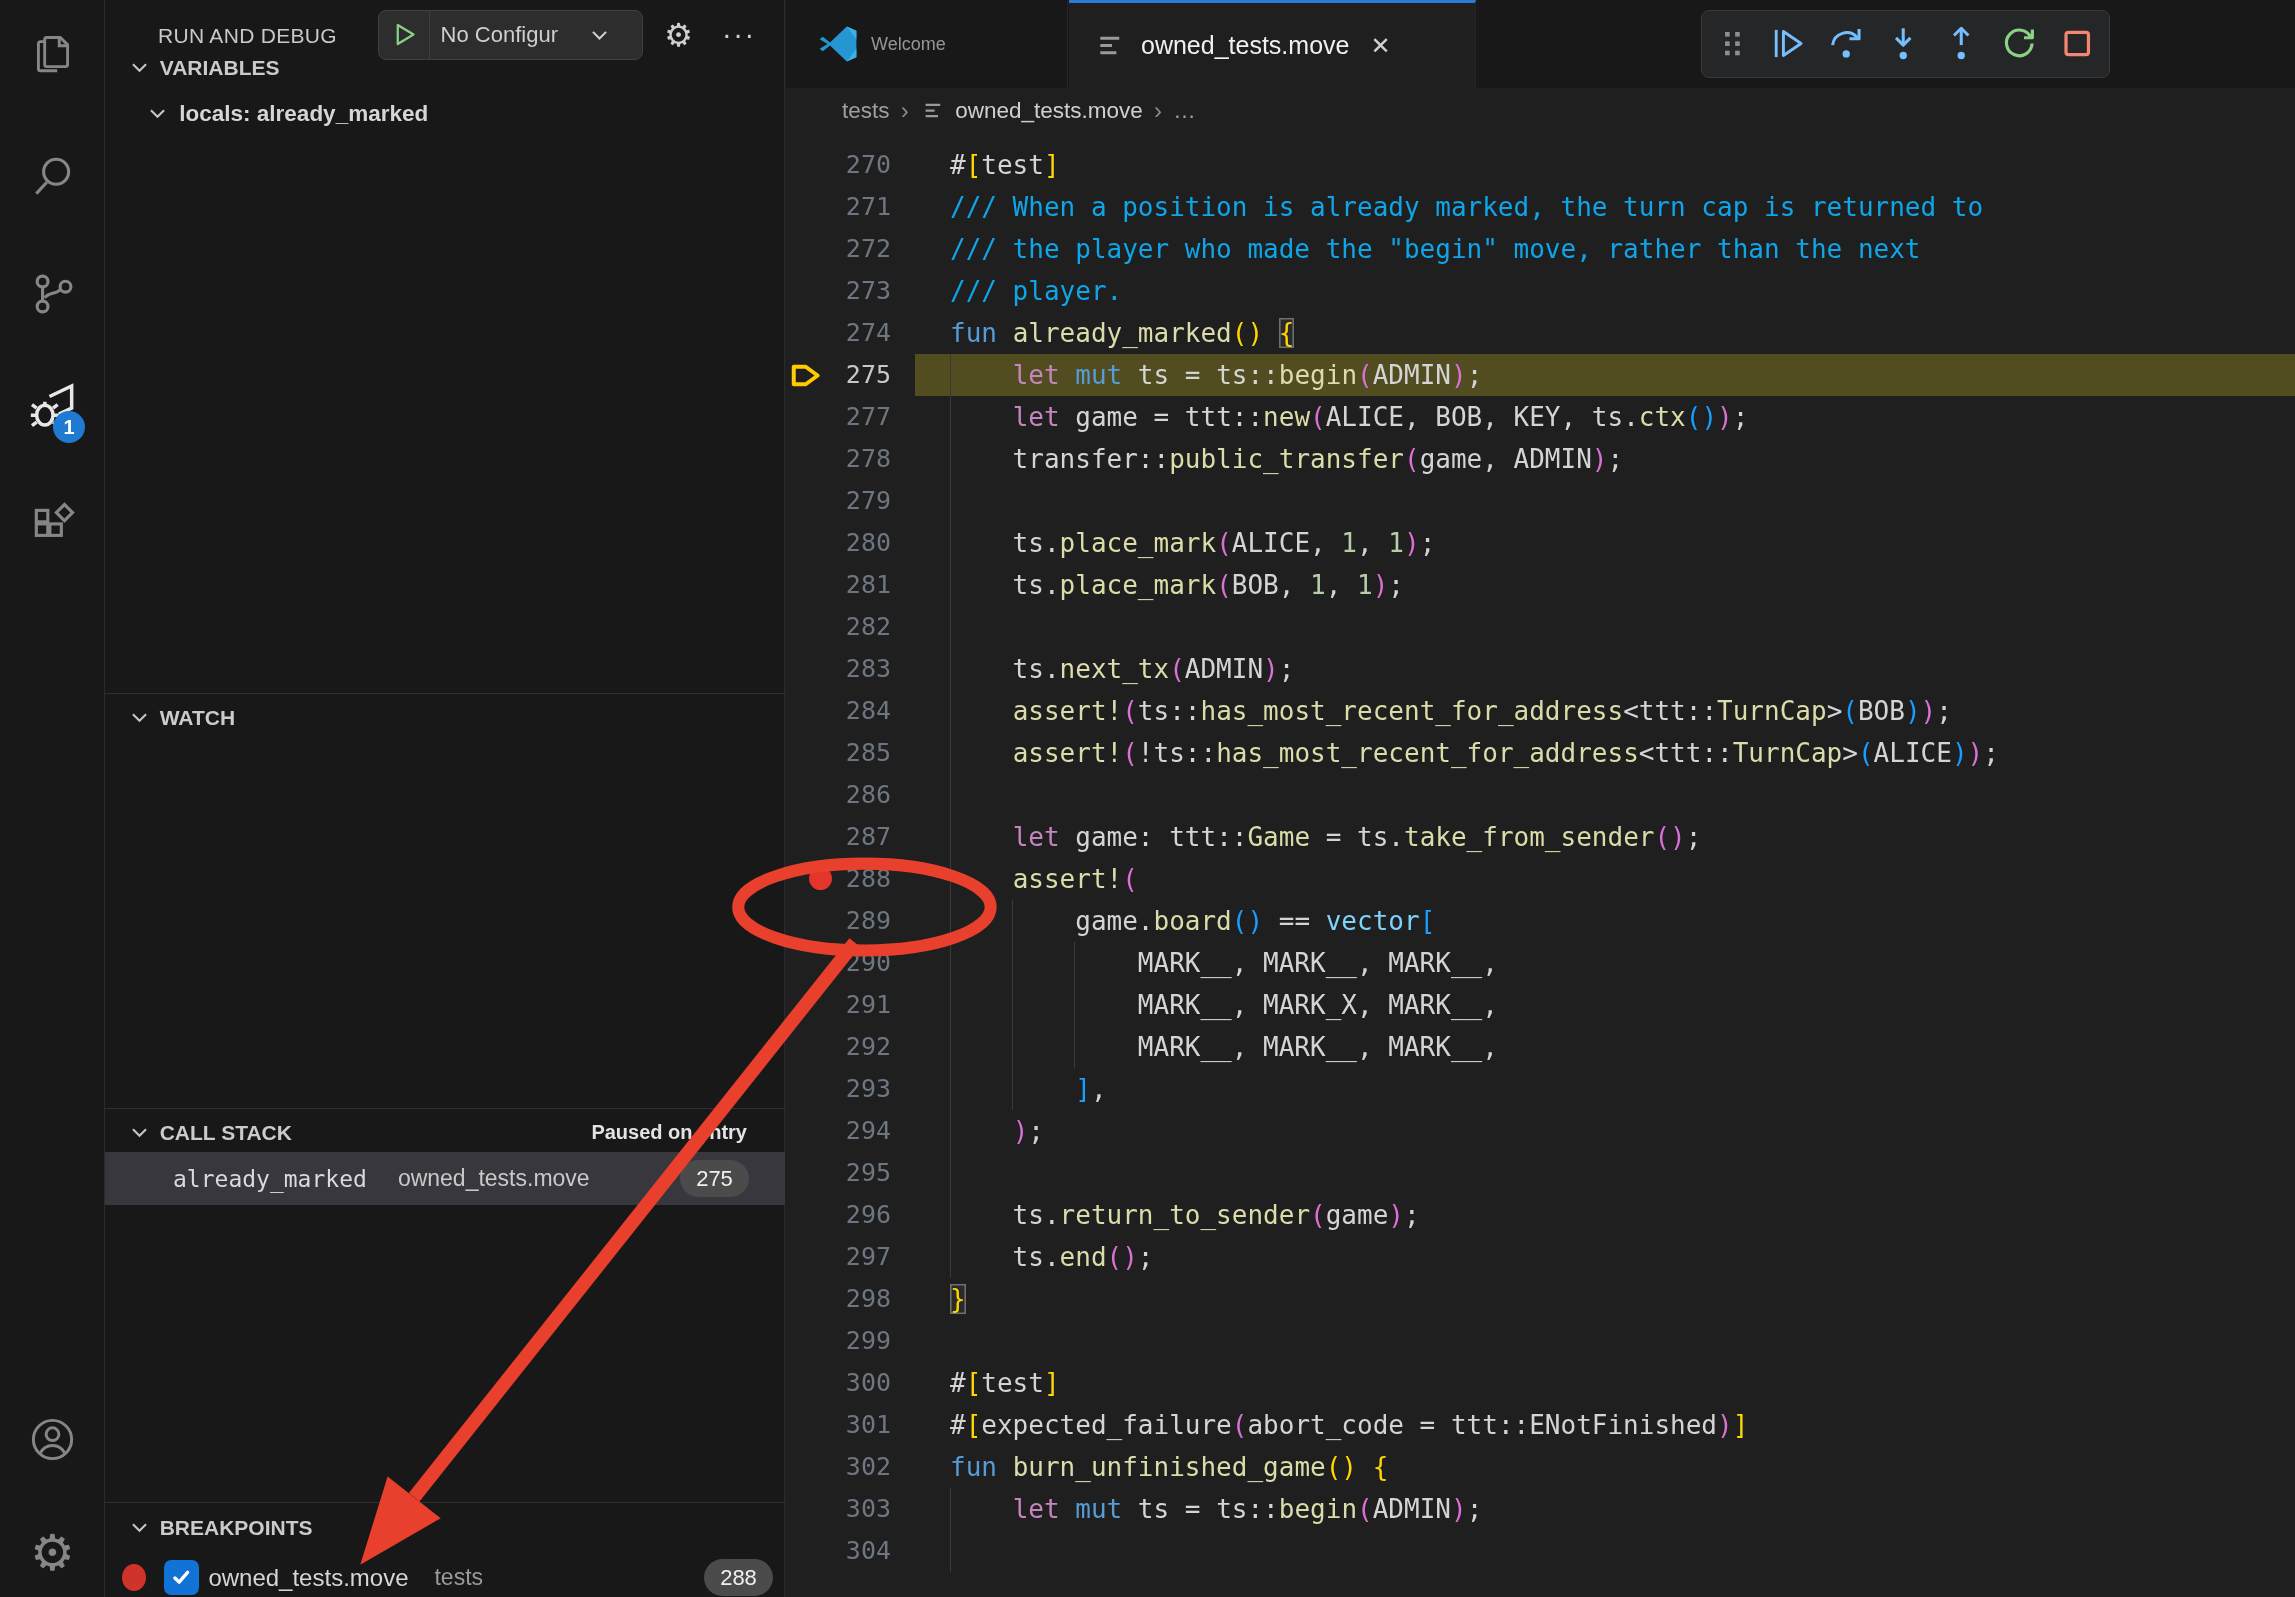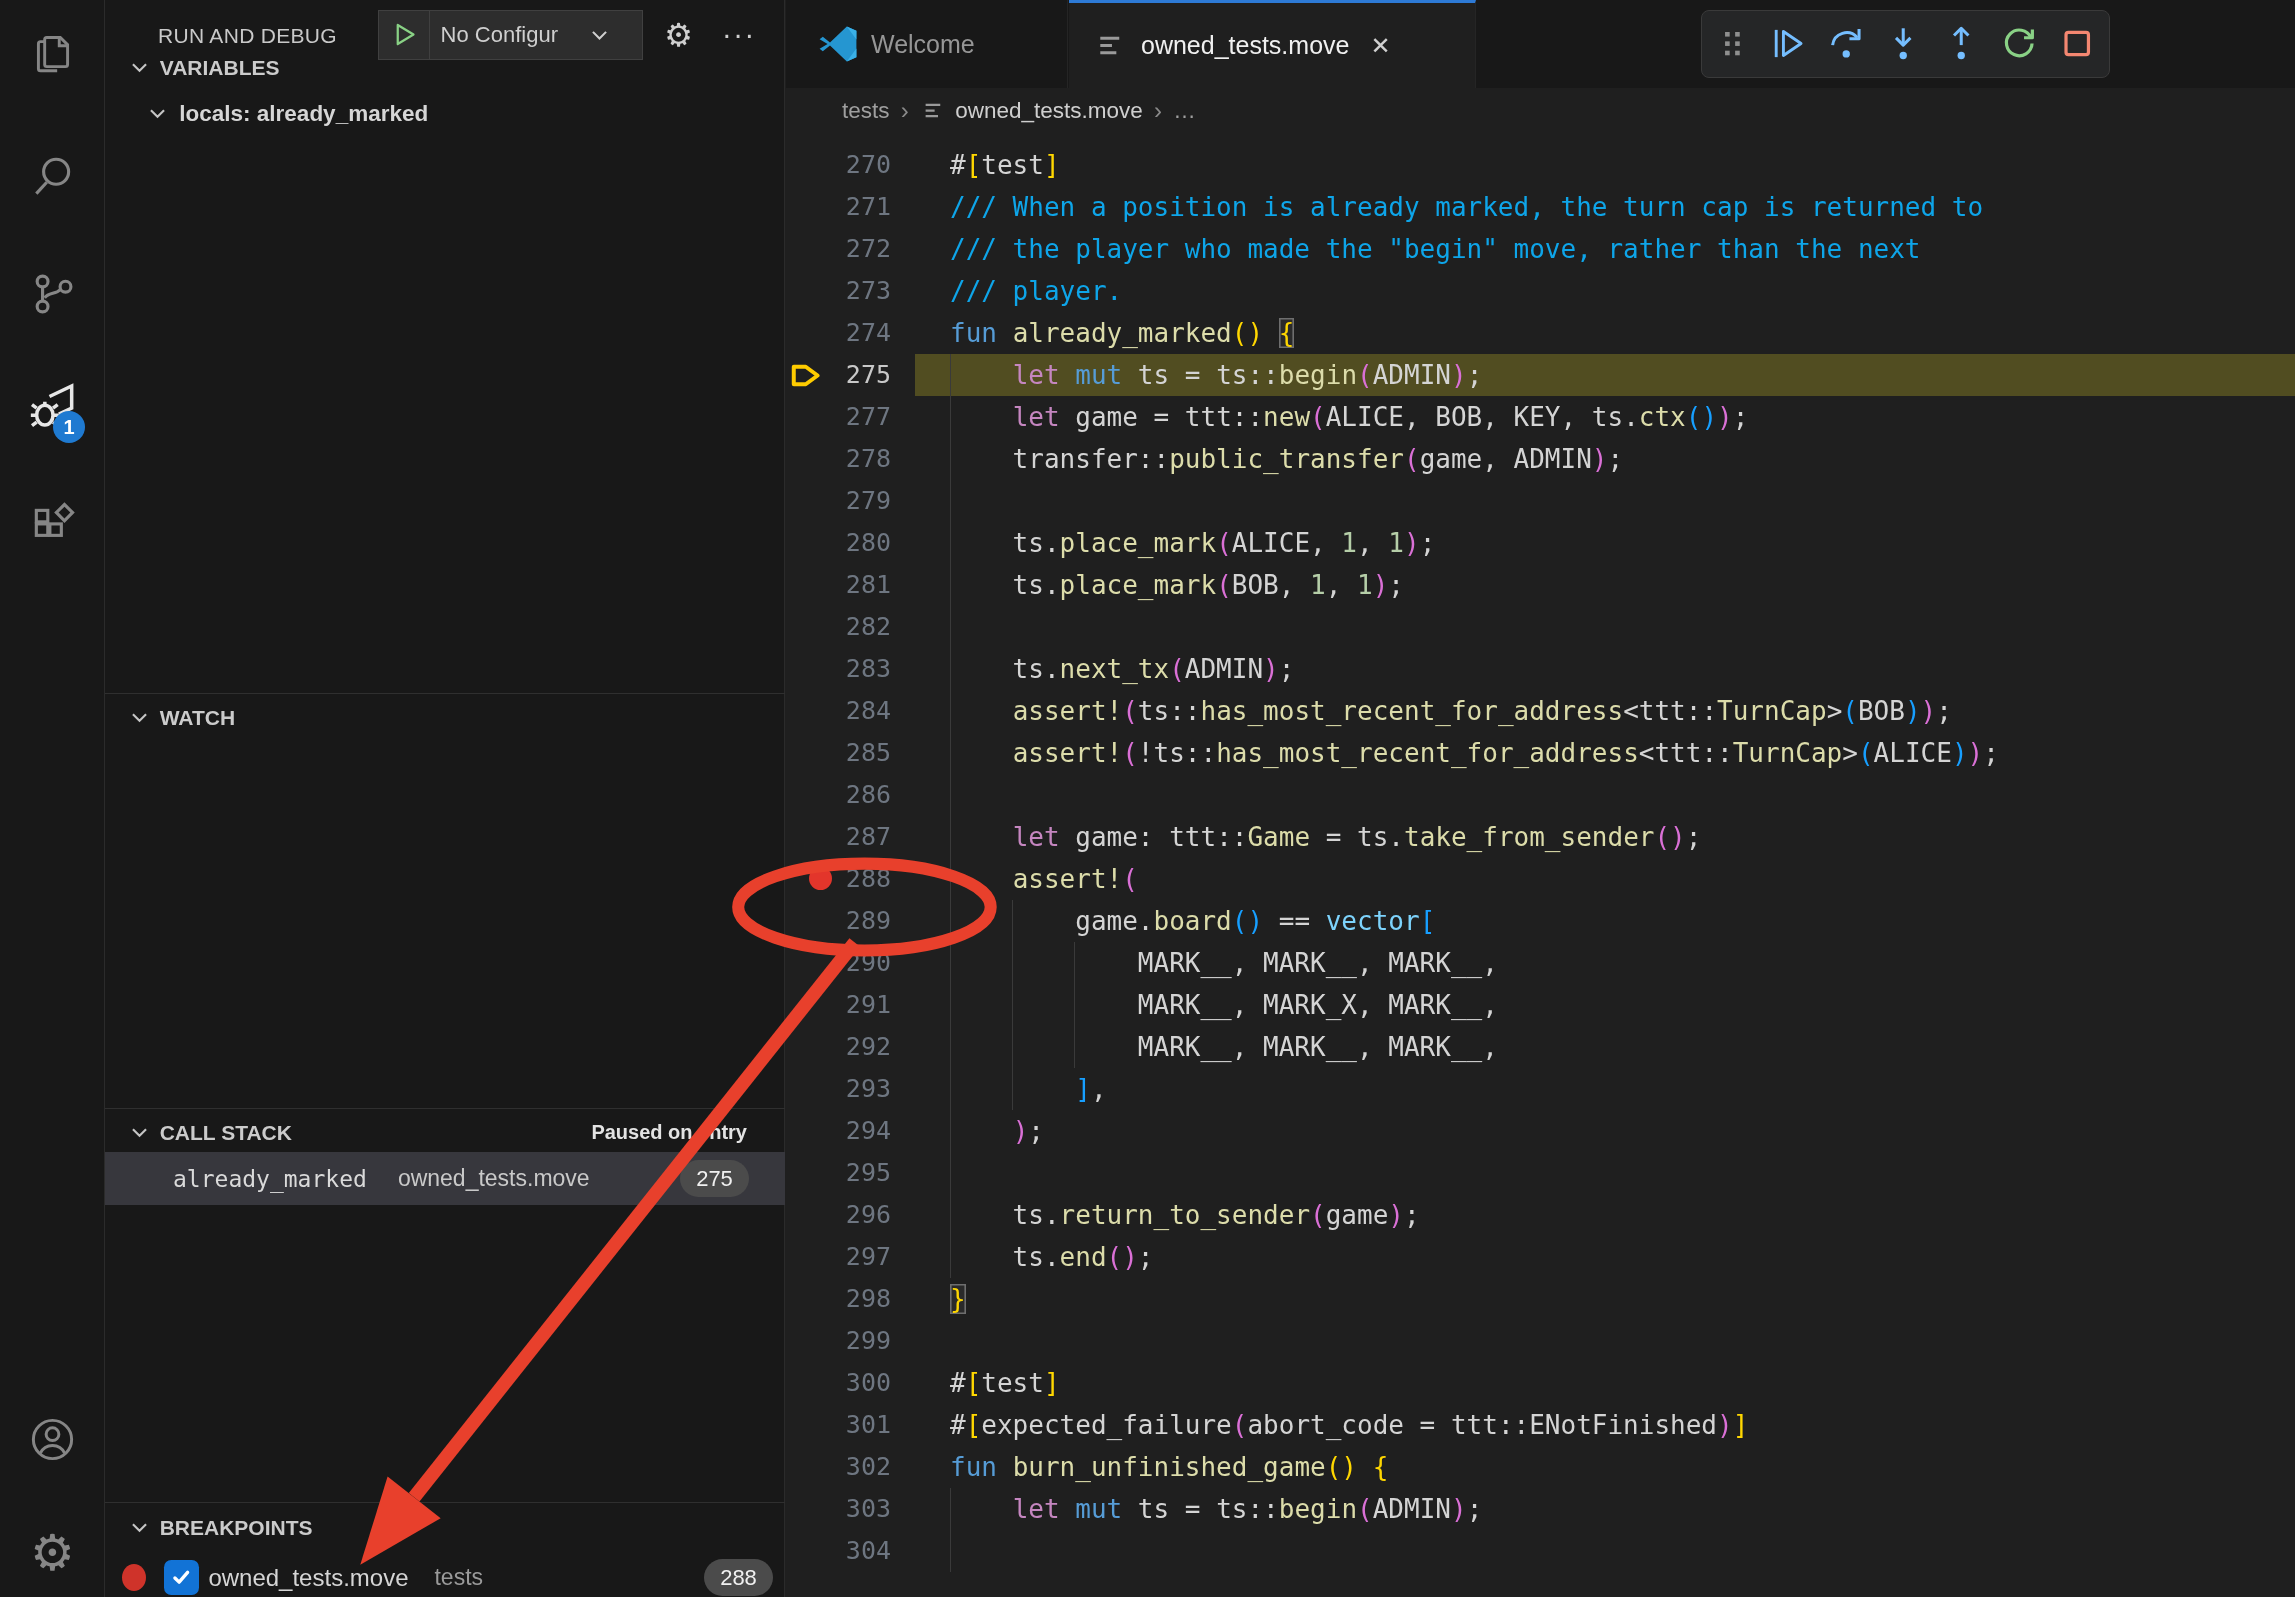--- a/index.html
+++ b/index.html
@@ -16,21 +16,21 @@
   .ab-badge { position:absolute; left:53px; top:43px; width:32px; height:32px;
               border-radius:50%; background:#1f7ad1; color:#fff; font-size:20px;
               font-weight:700; display:flex; align-items:center; justify-content:center; }
 
   
   #sidebar { position:absolute; left:105px; top:0; width:680px; height:1597px;
              background:#181818; border-right:0.8px solid #2b2b2b; }
   .sb-title { position:absolute; left:53px; top:0; height:71px; display:flex;
               align-items:center; font-size:21px; color:#c9c9c9; letter-spacing:0.3px; }
   .run-dropdown { position:absolute; left:273px; top:9.7px; width:265px; height:50px;
-                  background:#2d2d2d; border:0.8px solid #404040; border-radius:0;
+                  background:#2d2d2d; border:0.8px solid #404040; border-radius:8px;
                   display:flex; align-items:center; overflow:hidden; }
   .run-dropdown .play { padding:0 10.5px 0 12px; display:flex; }
   .run-dropdown .div  { width:0.8px; height:50px; background:#404040; }
   .run-dropdown .lbl  { padding-left:11.3px; font-size:22px; color:#cfcfcf; white-space:nowrap;
                         width:158px; overflow:hidden; }
   .hdr-ico { position:absolute; top:9.7px; height:50px; display:flex; align-items:center;
              justify-content:center; color:#cfcfcf; }
   .sec-hdr { position:absolute; left:0; width:680px; height:35px; display:flex;
              align-items:center; font-weight:700; font-size:21px; color:#cbcbcb; }
   .sec-hdr .chev { margin:0 9.7px 0 24px; display:flex; }
@@ -53,21 +53,21 @@
   .bp-check { width:35px; height:35px; margin-left:17.7px; background:#1273d6; border-radius:7.2px;
               display:flex; align-items:center; justify-content:center; }
   .bp-file { margin-left:9.7px; font-size:24px; color:#d5d5d5; }
   .bp-dir  { margin-left:26px; font-size:23px; color:#9a9a9a; }
 
   
   #editor { position:absolute; left:786px; top:0; width:1510px; height:1597px; background:#1f1f1f; }
   #tabbar { position:absolute; left:0; top:0; width:1510px; height:88px; background:#181818; }
   .tab { position:absolute; top:0; height:88px; display:flex; align-items:center; }
   .tab.welcome { left:0; width:282px; border-right:0.8px solid #252525; }
-  .tab.welcome .tlabel { color:#969696; font-size:25px; margin-left:13px; }
+  .tab.welcome .tlabel { color:#969696; font-size:18px; margin-left:13px; }
   .tab.active-tab { left:283px; width:407px; background:#1f1f1f; border-top:3.2px solid #2d7ad6;
                     border-right:0.8px solid #252525; }
   .tab.active-tab .tlabel { color:#f0f0f0; font-size:25px; margin-left:13px; }
   .tab .close { margin-left:21px; color:#d0d0d0; font-size:24px; }
   #breadcrumb { position:absolute; left:0; top:88px; width:1510px; height:45px;
                 display:flex; align-items:center; font-size:22.5px; color:#9f9f9f; }
   #breadcrumb .sep { margin:0 11.3px; color:#8a8a8a; font-size:24px; }
   #breadcrumb .file { color:#cfcfcf; }
   #debug-toolbar { position:absolute; left:915px; top:9.7px; width:409px; height:68px;
                    background:#252627; border:0.8px solid #3a3a3a; border-radius:8px;

